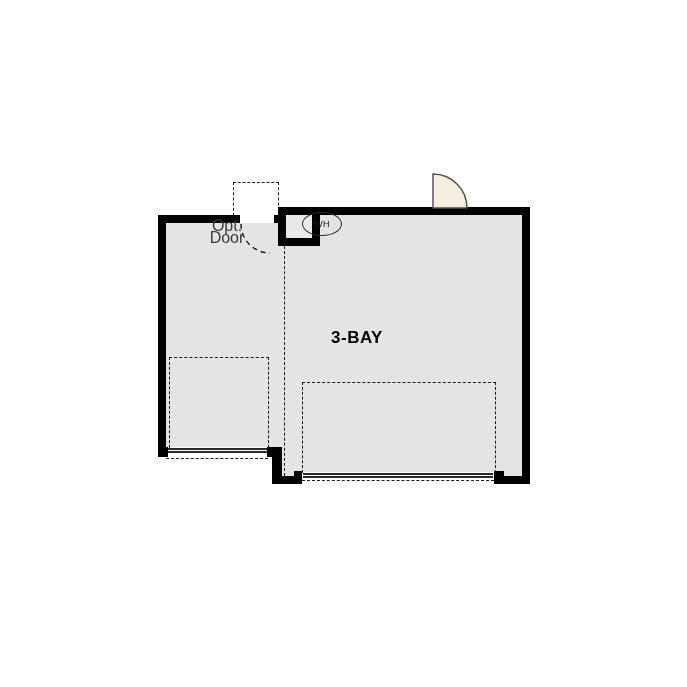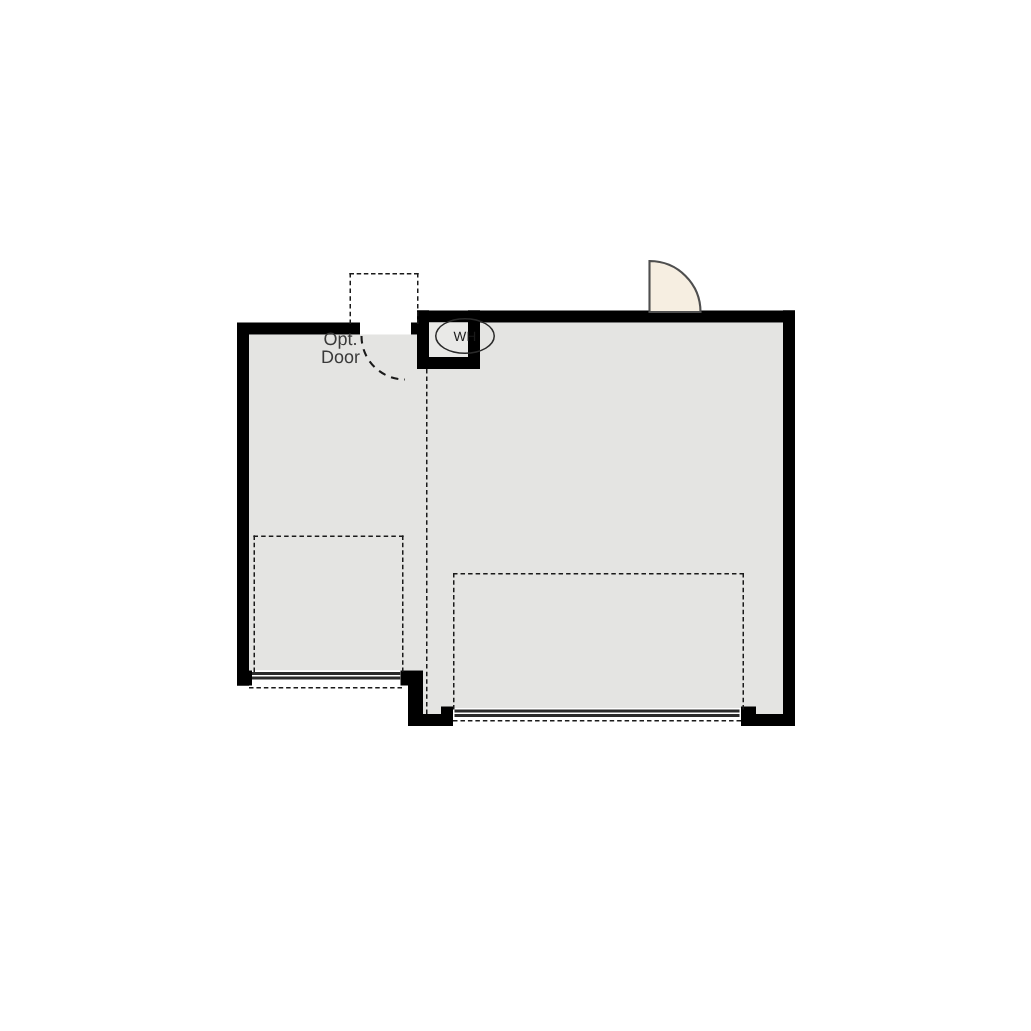--- a/index.html
+++ b/index.html
@@ -20,24 +20,24 @@
   .room-label{
     position:absolute;left:277px;top:328px;width:160px;text-align:center;
     font-weight:700;font-size:17px;line-height:20px;letter-spacing:.5px;color:#000;
   }
   .caption{
     position:absolute;left:150px;top:483px;width:400px;text-align:center;
     font-weight:700;font-size:17px;letter-spacing:.3px;color:#000;
   }
   .optdoor-label{
     position:absolute;left:197px;top:220px;width:60px;text-align:center;
-    font-size:12px;line-height:12px;color:#3a3a3a;
+    font-size:16px;line-height:12px;color:#3a3a3a;
   }
   .wh-circle{
-    position:absolute;left:290px;top:212px;width:40px;height:24px;border:1.6px solid #2a2a2a;
+    position:absolute;left:302px;top:212px;width:40px;height:24px;border:1.6px solid #2a2a2a;
     border-radius:50%;box-sizing:border-box;display:flex;align-items:center;justify-content:center;
     font-size:9px;color:#1a1a1a;letter-spacing:.2px;
   }
 </style>
 </head>
 <body>
 
 <div class="plan">
 
   <div class="fill" style="left:166px;top:223px;width:120px;height:224px;"></div>
@@ -83,16 +83,17 @@
     <path d="M433,208 L433,174 A34,34 0 0 1 467,208 Z" fill="#f6eee1" stroke="#4f4f4f" stroke-width="1.4"></path>
     <path d="M241,224 A29,29 0 0 0 270,253" fill="none" stroke="#1a1a1a" stroke-width="1.4" stroke-dasharray="5,4"></path>
   </svg>
 
   <div class="optdoor-label">
     <div>Opt.</div>
     <div>Door</div>
   </div>
 
   <div class="room-label">
+    <div>3-BAY</div>
   </div>
 
 
 </div>
 
 </body></html>

